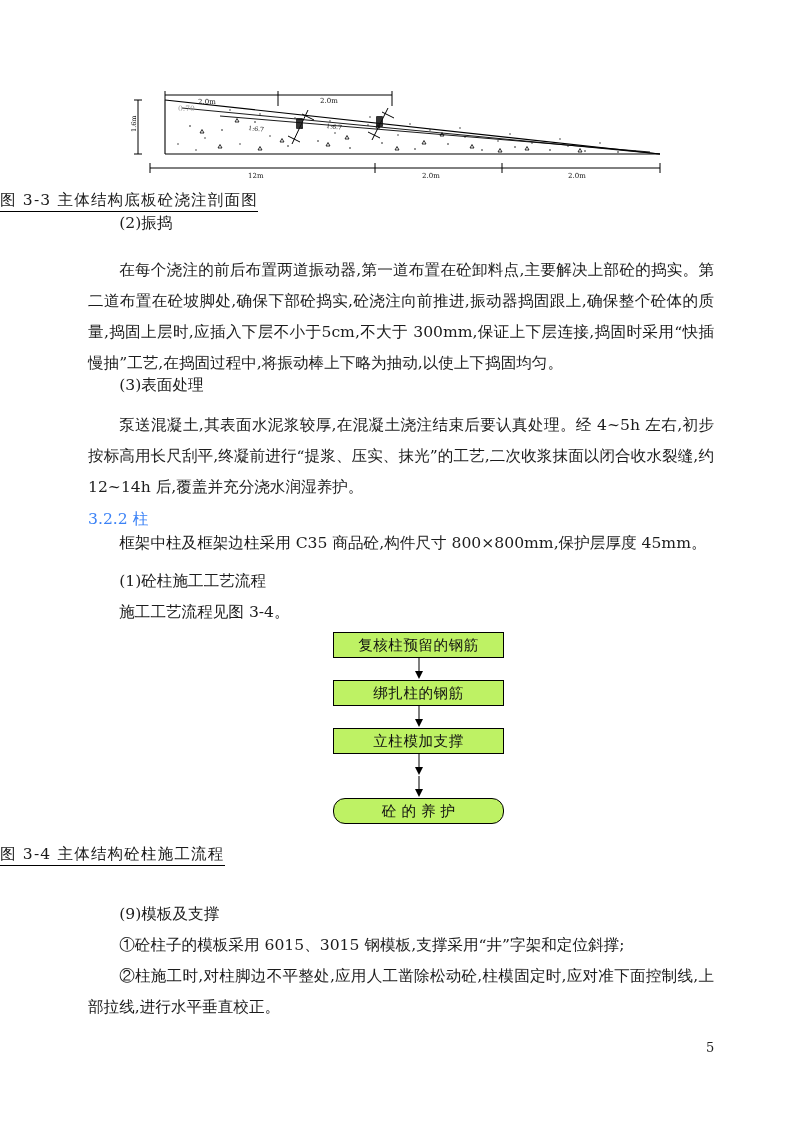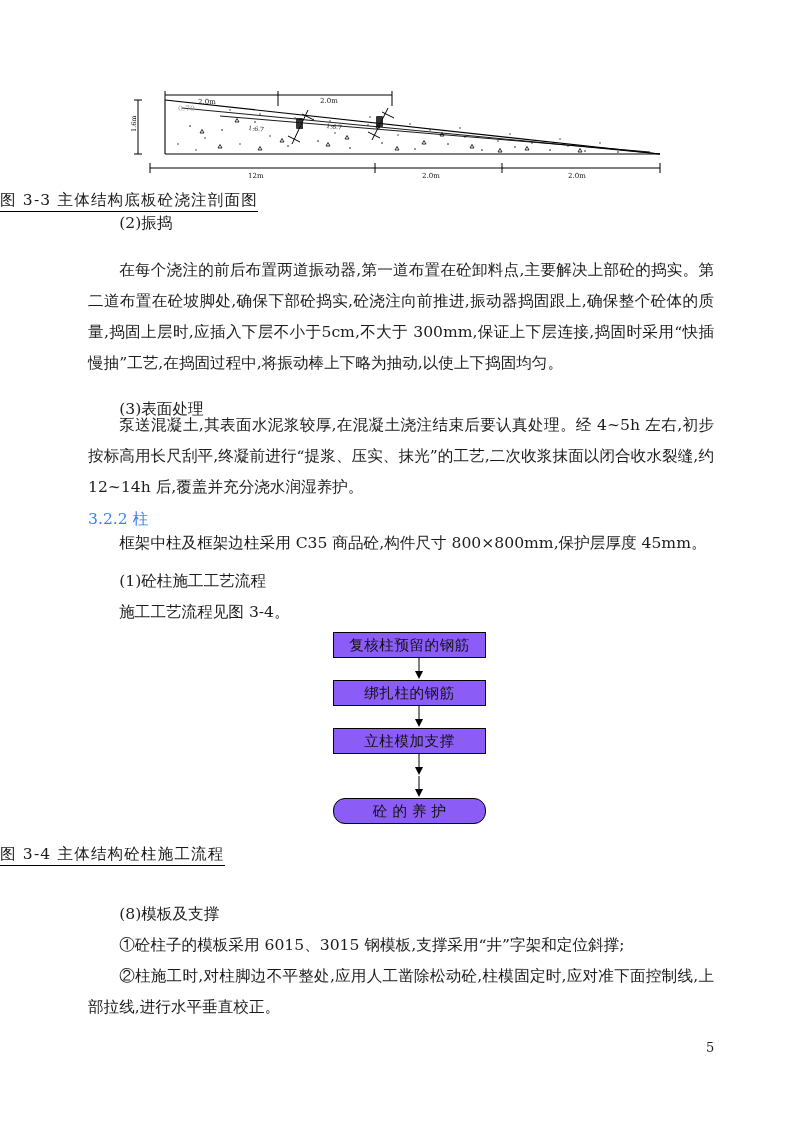--- a/index.html
+++ b/index.html
@@ -74,31 +74,31 @@
   }
 
   
   .flow {
     position: absolute;
     left: 333px;
     top: 632px;
     width: 173px;
   }
   .flow-box {
-    width: 153px;
+    width: 171px;
     height: 26px;
     border: 1px solid #000;
     box-sizing: border-box;
     display: flex;
     align-items: center;
     justify-content: center;
     font-size: 14.6px;
     font-family: "DejaVu Serif", "Liberation Serif", serif;
     color: #111;
-    background: #8b5cf6;
+    background: #bef264;
     letter-spacing: 0.5px;
   }
   .flow-box.wide-sp { letter-spacing: 9px; text-indent: 9px; }
   .flow-box.mid-sp  { letter-spacing: 5px; text-indent: 5px; border-radius: 12px; }
 
   .flow-arrow {
     width: 171px;
     height: 22px;
     position: relative;
   }
@@ -265,21 +265,21 @@
   </div>
 
   <div class="body-text" style="top:208px;">
     <div class="indent2">(2)振捣</div>
   </div>
 
   <div class="body-text" style="top:255px;">
     <div class="indent2">在每个浇注的前后布置两道振动器,第一道布置在砼卸料点,主要解决上部砼的捣实。第二道布置在砼坡脚处,确保下部砼捣实,砼浇注向前推进,振动器捣固跟上,确保整个砼体的质量,捣固上层时,应插入下层不小于5cm,不大于 300mm,保证上下层连接,捣固时采用“快插慢抽”工艺,在捣固过程中,将振动棒上下略为抽动,以使上下捣固均匀。</div>
   </div>
 
-  <div class="body-text" style="top:394px;">
+  <div class="body-text" style="top:370px;">
     <div class="indent2">(3)表面处理</div>
   </div>
 
   <div class="body-text" style="top:410px;">
     <div class="indent2">泵送混凝土,其表面水泥浆较厚,在混凝土浇注结束后要认真处理。经 4~5h 左右,初步按标高用长尺刮平,终凝前进行“提浆、压实、抹光”的工艺,二次收浆抹面以闭合收水裂缝,约 12~14h 后,覆盖并充分浇水润湿养护。</div>
   </div>
 
   <div class="heading" style="top:504px;">3.2.2 柱</div>
 
   <div class="body-text" style="top:528px;">
@@ -303,21 +303,21 @@
     <div class="flow-arrow"></div>
     <div class="flow-arrow"></div>
     <div class="flow-box mid-sp">砼的养护</div>
   </div>
 
   <div class="caption" id="caption-34">
     <span class="capline">图 3-4 主体结构砼柱施工流程</span>
   </div>
 
   <div class="body-text" style="top:899px;">
-    <div class="indent2">(8)模板及支撑</div>
+    <div class="indent2">(9)模板及支撑</div>
   </div>
 
   <div class="body-text" style="top:930px;">
     <div class="indent2">①砼柱子的模板采用 6015、3015 钢模板,支撑采用“井”字架和定位斜撑;</div>
   </div>
 
   <div class="body-text" style="top:961px;">
     <div class="indent2">②柱施工时,对柱脚边不平整处,应用人工凿除松动砼,柱模固定时,应对准下面控制线,上部拉线,进行水平垂直校正。</div>
   </div>
 

